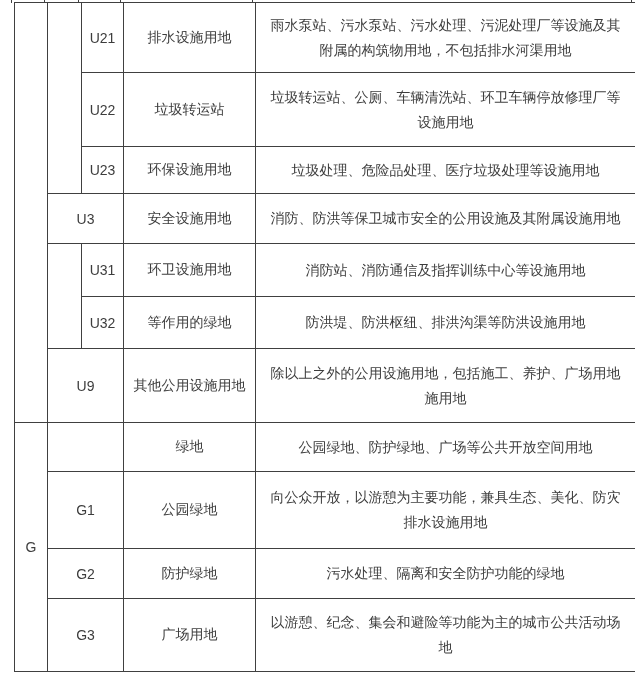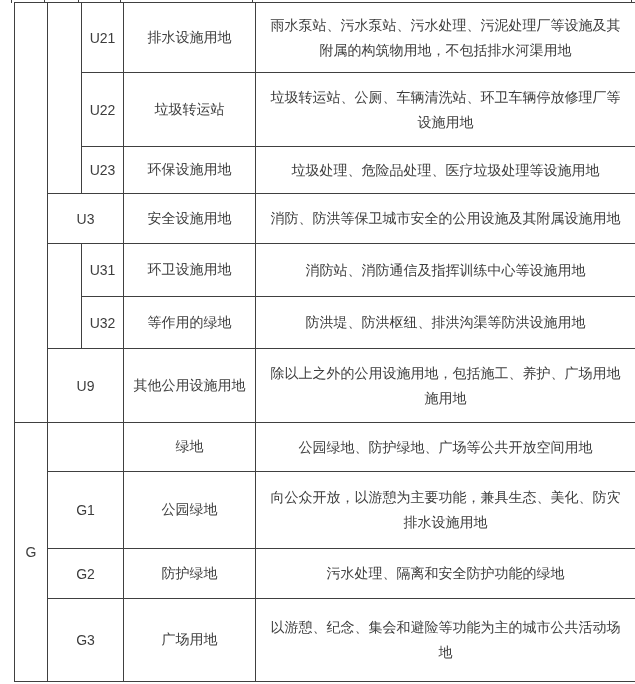--- a/index.html
+++ b/index.html
@@ -34,21 +34,21 @@
   tr.r0 {height:70px;}
   tr.r1 {height:74px;}
   tr.r2 {height:47px;}
   tr.r3 {height:50px;}
   tr.r4 {height:53px;}
   tr.r5 {height:52px;}
   tr.r6 {height:74px;}
   tr.r7 {height:49px;}
   tr.r8 {height:77px;}
   tr.r9 {height:50px;}
-  tr.r10{height:83px;}
+  tr.r10{height:73px;}
 </style>
 </head>
 <body>
 
 <div class="crop-tick" style="left:11px"></div>
 <div class="crop-tick" style="left:44px"></div>
 <div class="crop-tick" style="left:78px"></div>
 <div class="crop-tick" style="left:120px"></div>
 <div class="crop-tick" style="left:252px"></div>
 <div class="crop-tick" style="left:631px"></div>

